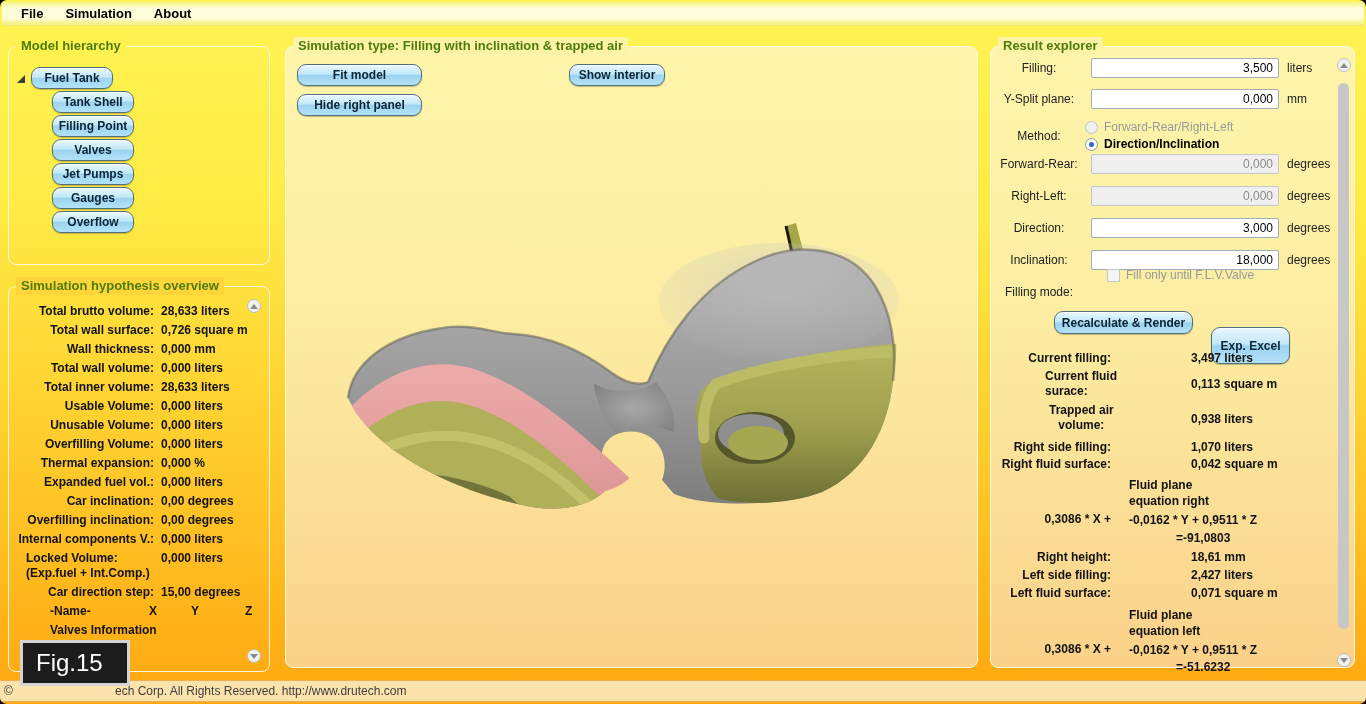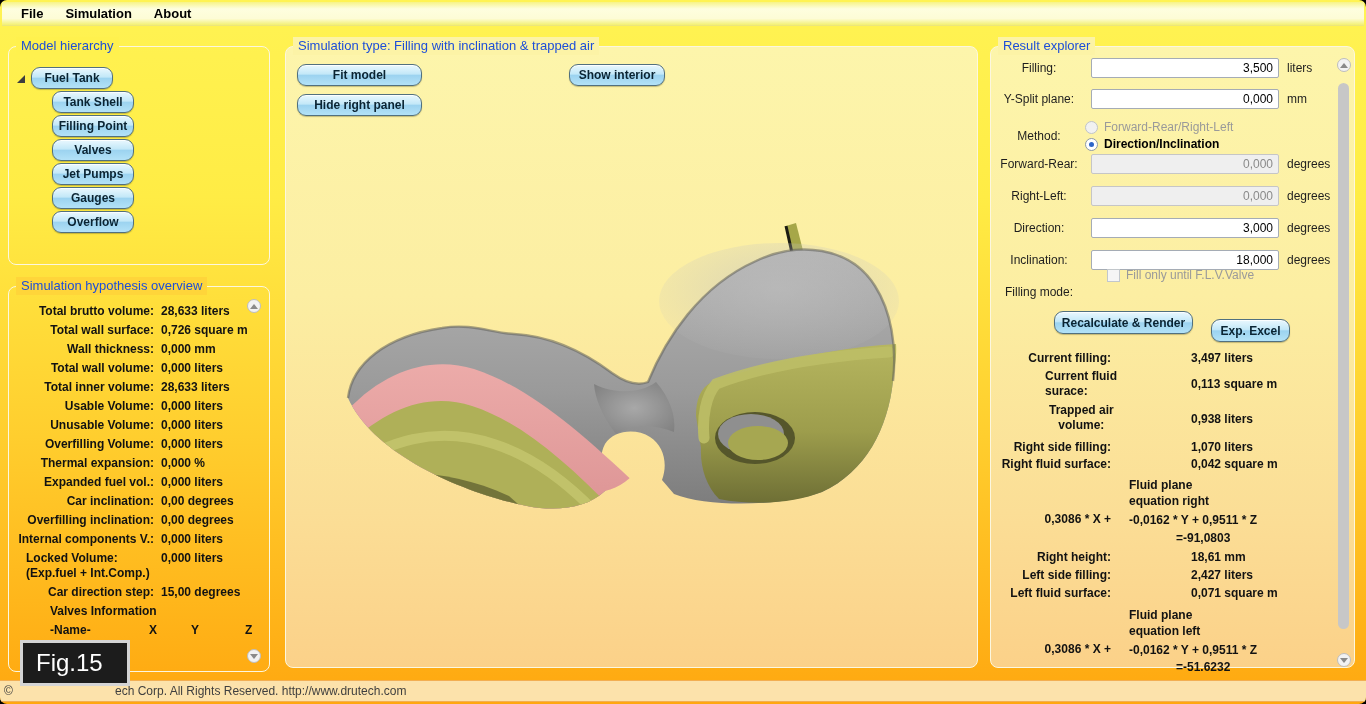--- a/index.html
+++ b/index.html
@@ -17,21 +17,21 @@
     background:linear-gradient(180deg,#F7F487 0%,#FEFEDF 30%,#FDFCD6 72%,#F3F072 100%);
     border-bottom:1px solid #ECE67C;
     display:flex;align-items:center;padding-left:8px;
   }
   .menu-item{font-weight:bold;font-size:13px;color:#000;padding:18px 11px;cursor:default;}
   
   .gb{position:absolute;border:1px solid #FCF7DF;border-radius:8px;}
   .gb-pale{background:linear-gradient(180deg,#FDF5AB 0%,#FCEEA2 40%,#FBDE96 75%,#FBD189 100%);}
   .gb-title{
     position:absolute;top:-10px;left:7px;padding:0 5px;
-    font-weight:normal;font-size:13px;color:#1d4ed8;white-space:nowrap;line-height:18px;
+    font-weight:bold;font-size:13px;color:#4d7c0f;white-space:nowrap;line-height:18px;
   }
   
   .btn-blue{
     position:absolute;
     border:1px solid #51707F;border-radius:9px;
     background:linear-gradient(180deg,#EAF8FE 0%,#C3E8F8 45%,#9CD3F0 52%,#B3E2F7 100%);
     box-shadow:inset 0 1px 0 rgba(255,255,255,.8), 0 1px 1px rgba(90,90,40,.35);
     font-size:12px;font-weight:600;color:#0A2433;
     display:flex;align-items:center;justify-content:center;cursor:pointer;
   }
@@ -162,29 +162,29 @@
         </div>
 
       <div style="position:relative;display:flex;font-size:12px;font-weight:bold;">
         <span style="width:142px;flex:none;text-align:left;padding-left:14px;line-height:15px;"><span>Locked Volume:</span><br><span>(Exp.fuel + Int.Comp.)</span></span>
         <span class="hyp-val">0,000 liters</span>
       </div>
       <div class="hyp-row" style="margin-top:4px;">
           <span class="hyp-label">Car direction step:</span>
           <span class="hyp-val">15,00 degrees</span>
         </div>
-      <div class="hyp-row" style="justify-content:flex-start;padding-left:38px;">
-          <span>Valves Information</span>
-        </div>
       <div class="hyp-row">
         <span style="margin-left:38px;">-Name-</span>
         <span style="position:absolute;left:137px;">X</span>
         <span style="position:absolute;left:179px;">Y</span>
         <span style="position:absolute;left:233px;">Z</span>
       </div>
+      <div class="hyp-row" style="justify-content:flex-start;padding-left:38px;">
+          <span>Valves Information</span>
+        </div>
     </div>
 
     <div class="scroll-btn" style="right:8px;top:12px;">
         <span class="arr-up"></span>
       </div>
     <div class="scroll-btn" style="right:8px;bottom:8px;">
         <span class="arr-down"></span>
       </div>
   </div>
 
@@ -291,21 +291,21 @@
     <input class="re-input" style="top: 203px;" readonly="" value="18,000">
     <div class="re-unit" style="top:206px;">degrees</div>
 
     <div class="re-label" style="top:238px;">Filling mode:</div>
     <div class="radio-row" style="top:221px;left:100px;color:#9A9A9A;padding-left:16px;">
       <span class="checkbox"></span>
       <span>Fill only until F.L.V.Valve</span>
     </div>
 
     <div class="btn-blue" style="left:63px;top:264px;width:139px;height:23px;">Recalculate &amp; Render</div>
-    <div class="btn-blue" style="left:220px;top:272px;width:79px;height:23px;text-align:right;">Exp. Excel</div>
+    <div class="btn-blue" style="left:220px;top:280px;width:79px;height:37px;text-align:right;">Exp. Excel</div>
 
     <div class="res-label" style="top:304px;">Current filling:</div>
     <div class="res-val" style="top:304px;">3,497 liters</div>
 
     <div class="res-label2" style="top:322px;margin-left:8px;"><span>Current fluid</span><br><span>surace:</span></div>
     <div class="res-val" style="top:330px;">0,113 square m</div>
 
     <div class="res-label2" style="top:356px;left:58px;text-align:center;"><span>Trapped air</span><br><span>volume:</span></div>
     <div class="res-val" style="top:365px;">0,938 liters</div>
 

